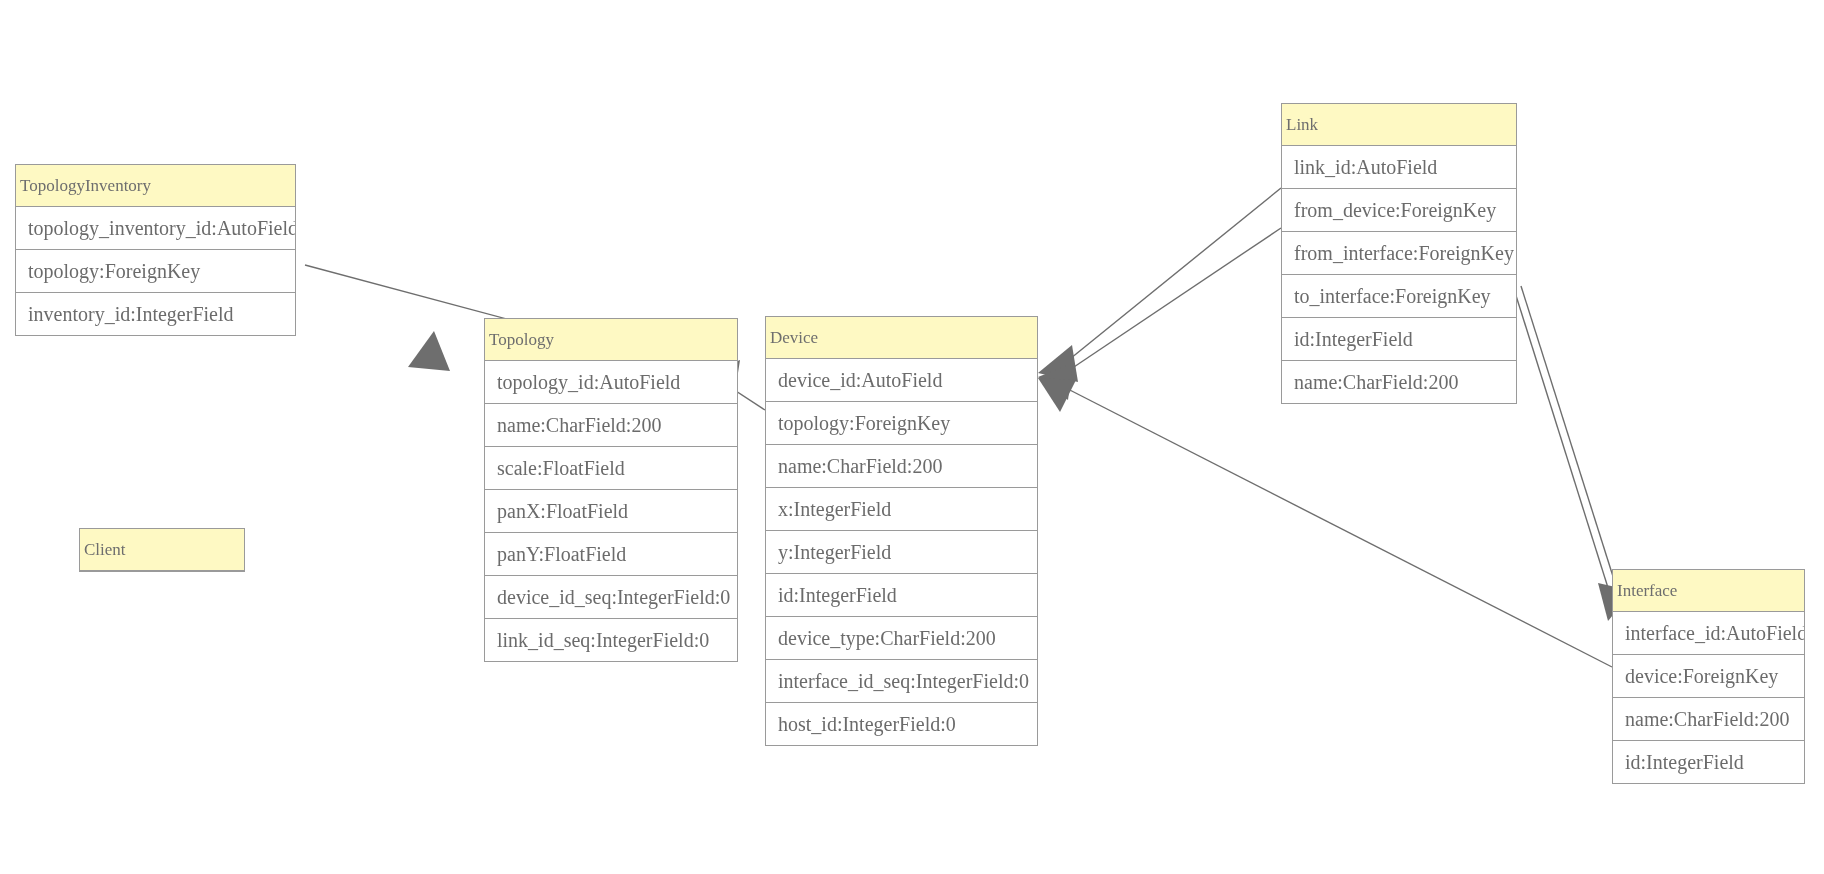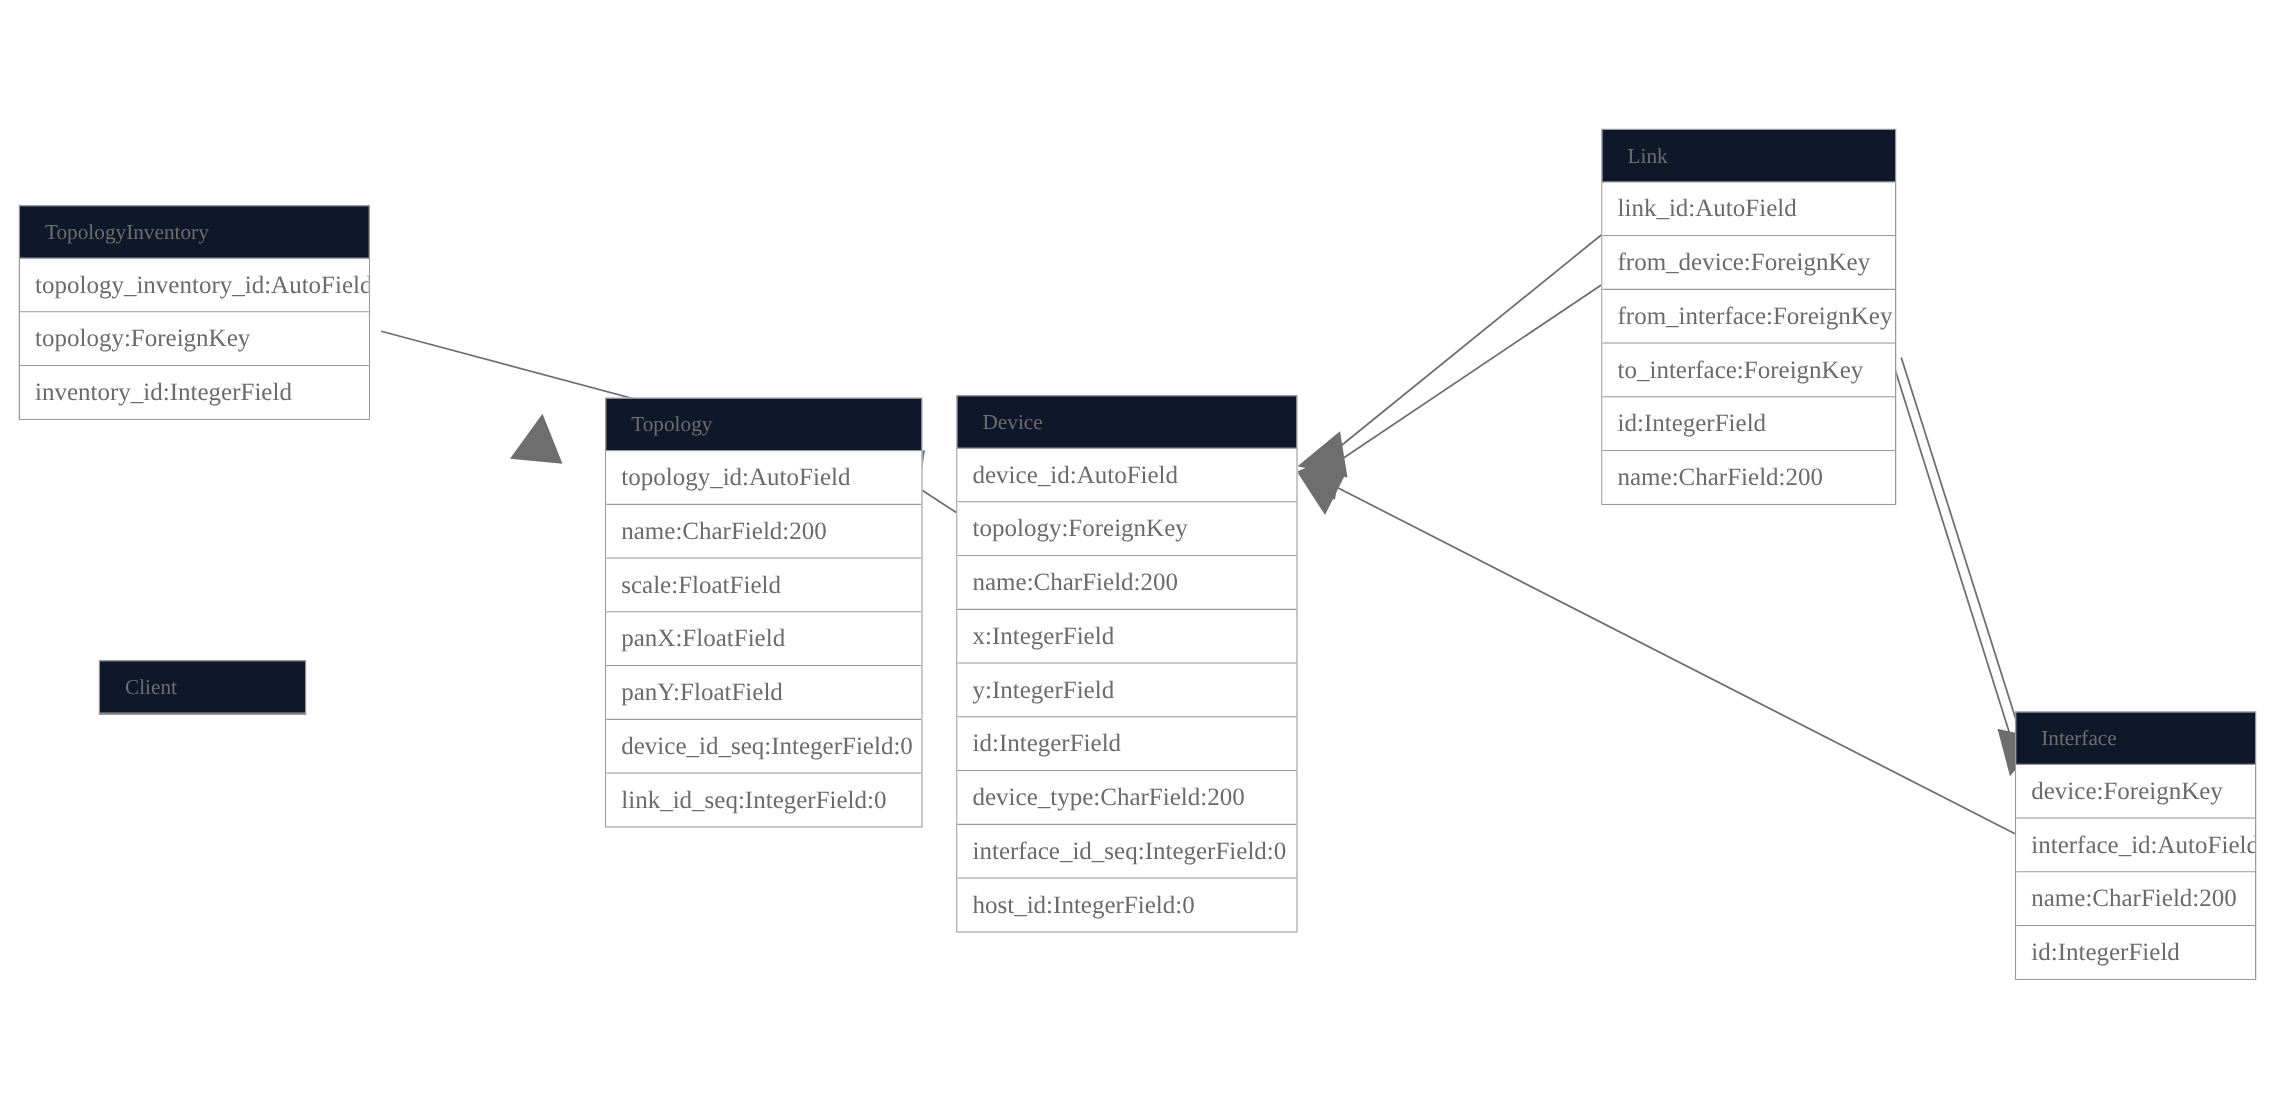--- a/index.html
+++ b/index.html
@@ -28,26 +28,26 @@
     pointer-events: none;
   }
   .entity {
     position: absolute;
     border: 1px solid #9a9a9a;
     background: #ffffff;
     box-sizing: border-box;
     z-index: 2;
   }
   .entity-title {
-    background: #0f172a;
+    background: #fef9c3;
     border-bottom: 1px solid #9a9a9a;
     color: #6e6e6e;
     font-size: 17px;
     line-height: 1;
-    padding: 12px 11px 12px 20px;
+    padding: 12px 11px 12px 4px;
     box-sizing: border-box;
     white-space: nowrap;
     overflow: hidden;
   }
   .entity-field {
     border-bottom: 1px solid #9a9a9a;
     color: #6b6b6b;
     font-size: 20px;
     line-height: 1;
     padding: 11px 11px 11px 12px;
@@ -143,19 +143,19 @@
     <div class="entity-field">link_id:AutoField</div>
     <div class="entity-field">from_device:ForeignKey</div>
     <div class="entity-field">from_interface:ForeignKey</div>
     <div class="entity-field">to_interface:ForeignKey</div>
     <div class="entity-field">id:IntegerField</div>
     <div class="entity-field">name:CharField:200</div>
   </div>
 
   <div class="entity" style="left:1612px; top:569px; width:193px;">
     <div class="entity-title">Interface</div>
+    <div class="entity-field">interface_id:AutoField</div>
     <div class="entity-field">device:ForeignKey</div>
-    <div class="entity-field">interface_id:AutoField</div>
     <div class="entity-field">name:CharField:200</div>
     <div class="entity-field">id:IntegerField</div>
   </div>
 
 </div>
 
 </body></html>

